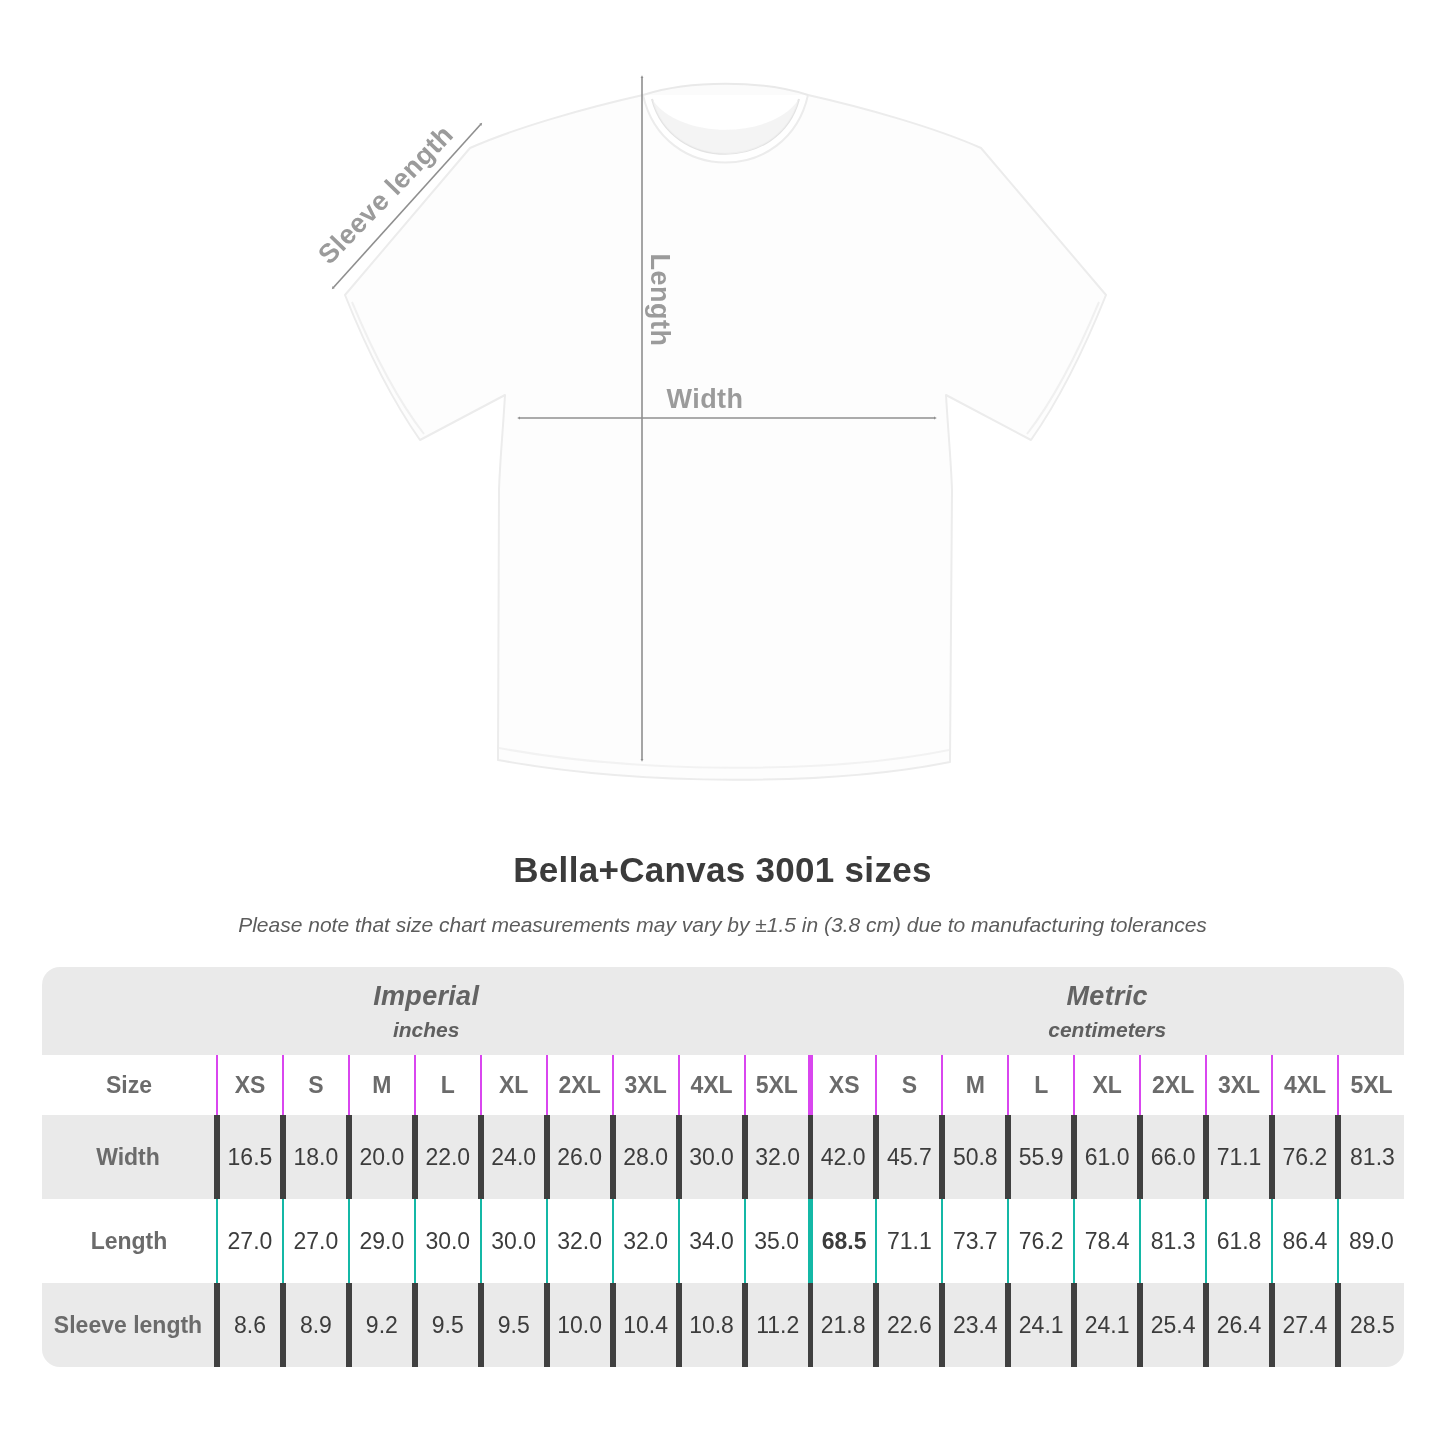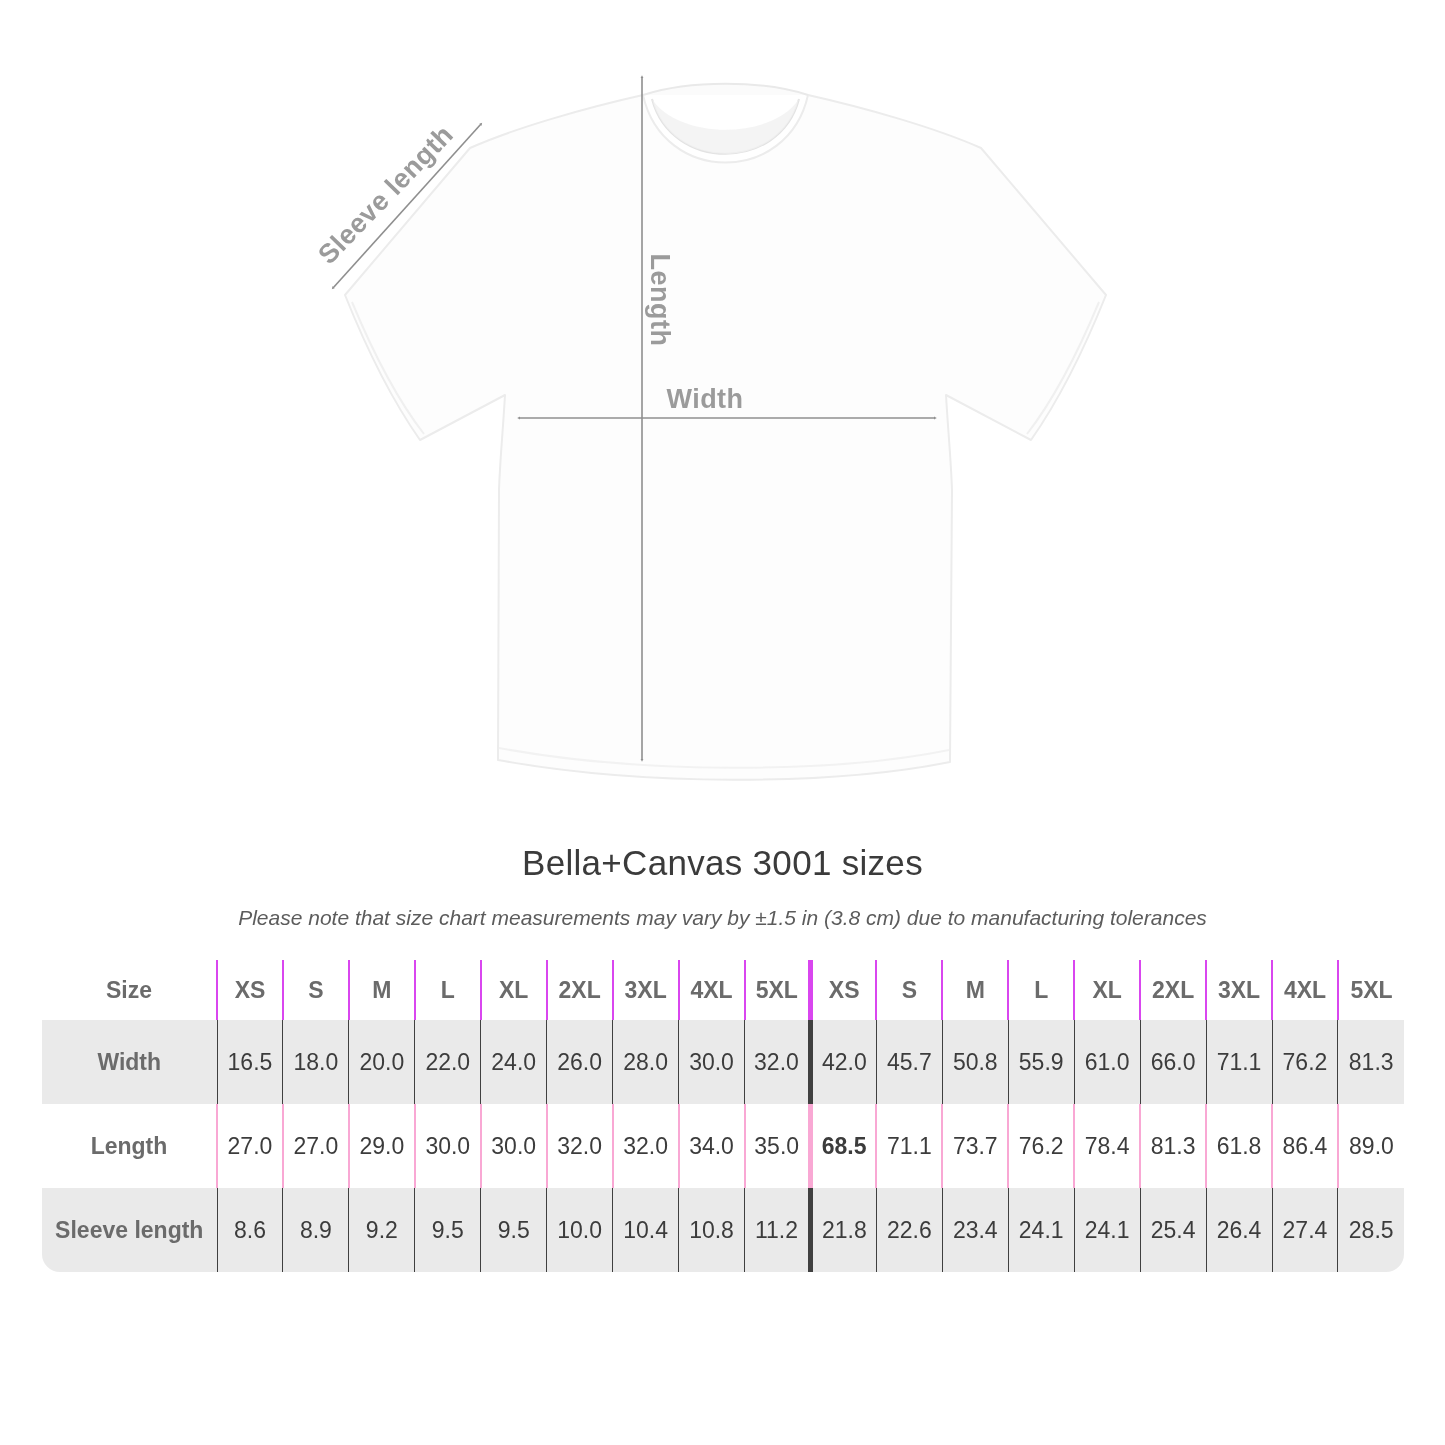--- a/index.html
+++ b/index.html
@@ -23,23 +23,23 @@
     white-space: nowrap;
   }
   .dim-label.sleeve { left: 386px; top: 195px; transform: translate(-50%,-50%) rotate(-46deg); }
   .dim-label.length { left: 659px; top: 300px; transform: translate(-50%,-50%) rotate(90deg); }
   .dim-label.width  { left: 705px; top: 399px; transform: translate(-50%,-50%); }
 
   
   .title {
     text-align: center;
     font-size: 35px;
-    font-weight: normal;
+    font-weight: bold;
     color: #3b3b3b;
-    margin-top: 1px;
+    margin-top: 8px;
     letter-spacing: 0.3px;
   }
   .subtitle {
     text-align: center;
     font-size: 21px;
     font-style: italic;
     color: #5c5c5c;
     margin-top: 23px;
   }
 
@@ -64,22 +64,22 @@
   tr.sizes th, td.row-label {
     font-size: 23px; font-weight: bold; color: #6b6b6b;
   }
   tbody td { height: 84px; font-size: 23px; color: #3c3c3c; vertical-align: middle; }
 
   tr.grey td { background: #eaeaea; }
   tr.whiterow td { background: #ffffff; }
 
   
   tr.sizes th + th { border-left: 2px solid #d946ef; }
-  tr.whiterow td + td { border-left: 2px solid #f9a8d4; }
-  tr.grey td + td { border-left: 1px solid #404040; }
+  tr.whiterow td + td { border-left: 2px solid #14b8a6; }
+  tr.grey td + td { border-left: 6px solid #404040; }
   
   tr.sizes th.sec { border-left-width: 5px; }
   tr.whiterow td.sec { border-left-width: 5px; font-weight: bold; }
   tr.grey td.sec { border-left-width: 5px; }
 </style>
 </head>
 <body>
 
 <div class="diagram">
   <svg width="1445" height="842" viewBox="0 0 1445 842">
@@ -134,20 +134,30 @@
 <h1 class="title">Bella+Canvas 3001 sizes</h1>
 <p class="subtitle">Please note that size chart measurements may vary by ±1.5 in (3.8 cm) due to manufacturing tolerances</p>
 
 <div class="table-wrap">
   <table class="size-table">
     <colgroup>
       <col style="width:175px">
       <col span="18">
     </colgroup>
     <thead>
+      <tr class="band">
+        <th colspan="10">
+          <div class="band-title">Imperial</div>
+          <div class="band-sub">inches</div>
+        </th>
+        <th colspan="9">
+          <div class="band-title">Metric</div>
+          <div class="band-sub">centimeters</div>
+        </th>
+      </tr>
       <tr class="sizes" id="size-row">
           <th class="row-label">Size</th>
           <th>XS</th>
           <th>S</th>
           <th>M</th>
           <th>L</th>
           <th>XL</th>
           <th>2XL</th>
           <th>3XL</th>
           <th>4XL</th>

